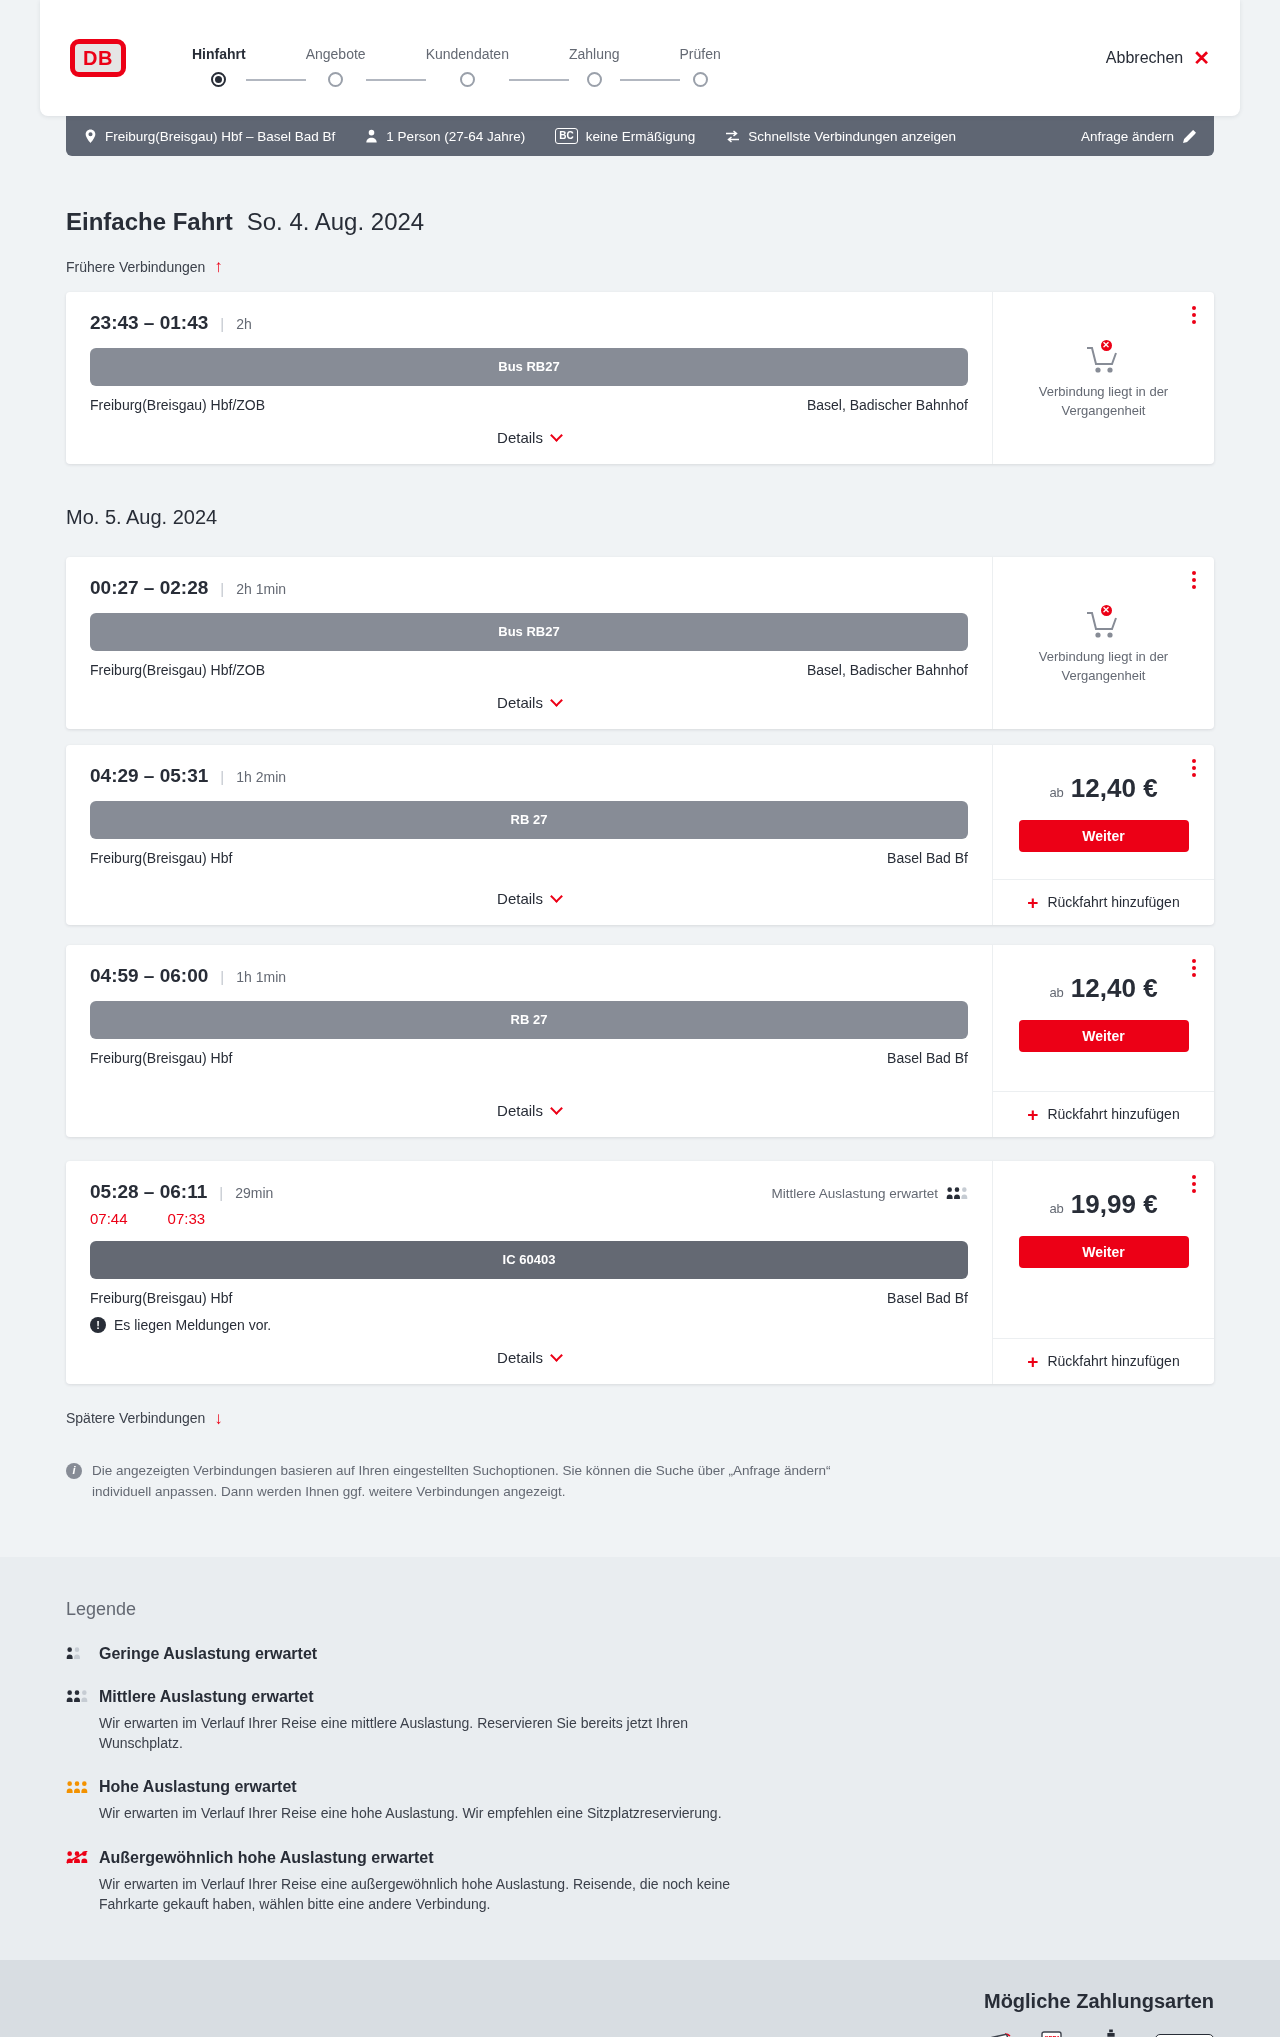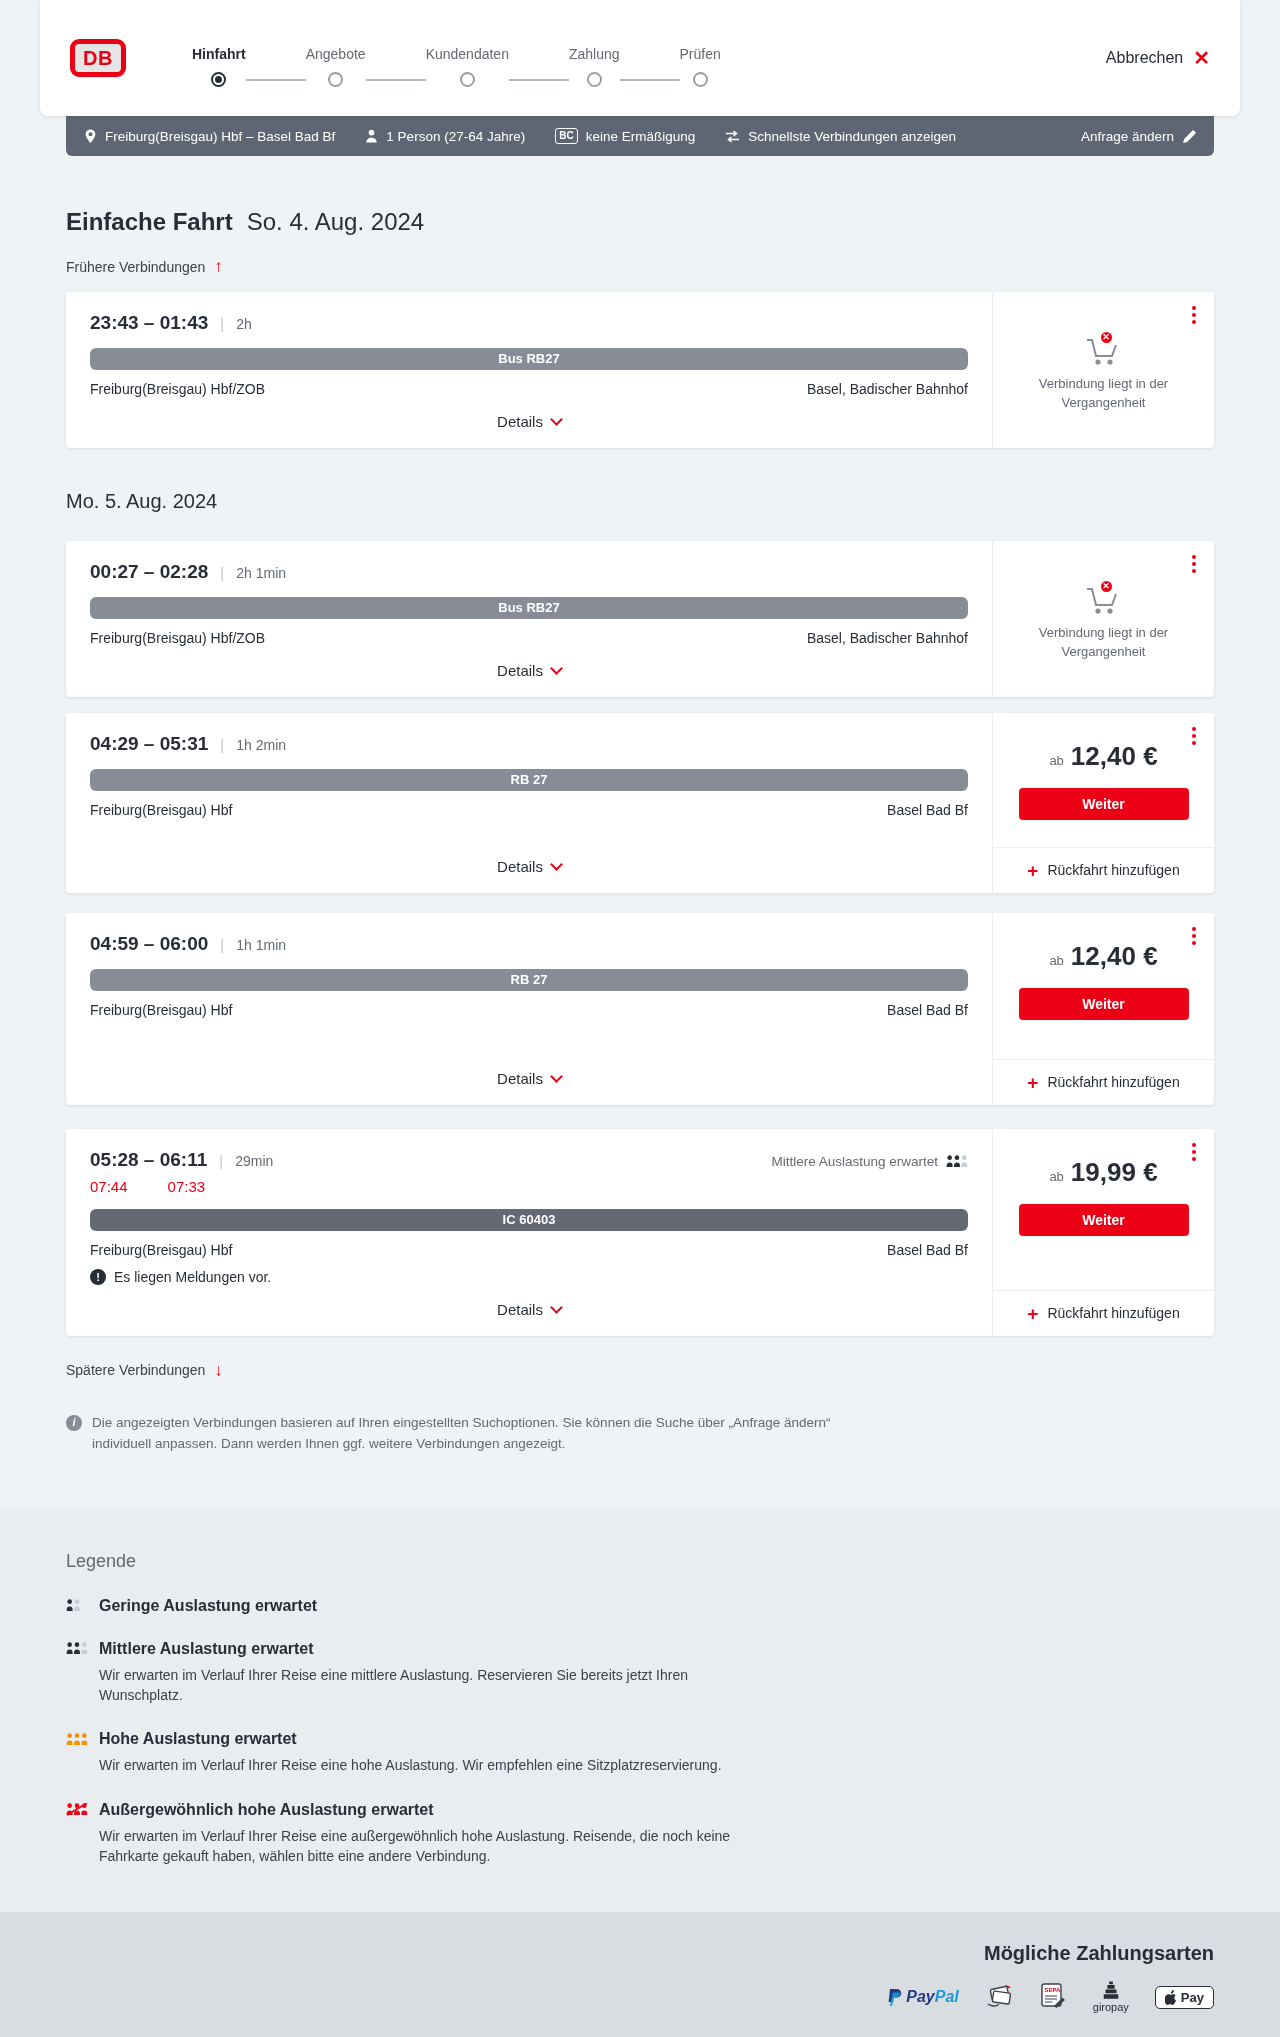--- a/index.html
+++ b/index.html
@@ -71,21 +71,21 @@
   .card-side { width:222px; border-left:1px solid #eceff1; position:relative; display:flex; flex-direction:column; }
 
   .time-row { display:flex; align-items:baseline; gap:12px; }
   .time { font-size:19px; font-weight:bold; }
   .sep { color:#c3c8cf; font-size:15px; }
   .duration { font-size:14px; color:#646973; }
   .occupancy { margin-left:auto; display:flex; align-items:center; gap:8px; font-size:13.5px; color:#646973; }
   .delay-row { display:flex; gap:40px; color:#ec0016; font-size:15px; margin-top:7px; }
 
   .train-bar {
-    height:22px; border-radius:6px; background:#878c96; color:#fff;
+    height:38px; border-radius:6px; background:#878c96; color:#fff;
     font-size:13px; font-weight:bold; display:flex; align-items:center;
     justify-content:center; margin-top:14px;
   }
   .train-bar.dark { background:#646973; }
   .stations { display:flex; justify-content:space-between; font-size:14px; margin-top:11px; }
 
   .notice-row { display:flex; align-items:center; gap:8px; font-size:14px; margin-top:11px; }
   .alert-icon { width:16px; height:16px; border-radius:50%; background:#282d37; color:#fff; font-size:11px; font-weight:bold; display:flex; align-items:center; justify-content:center; flex:0 0 auto; }
 
   .details-row { margin-top:auto; display:flex; justify-content:center; padding:16px 0 6px; }

